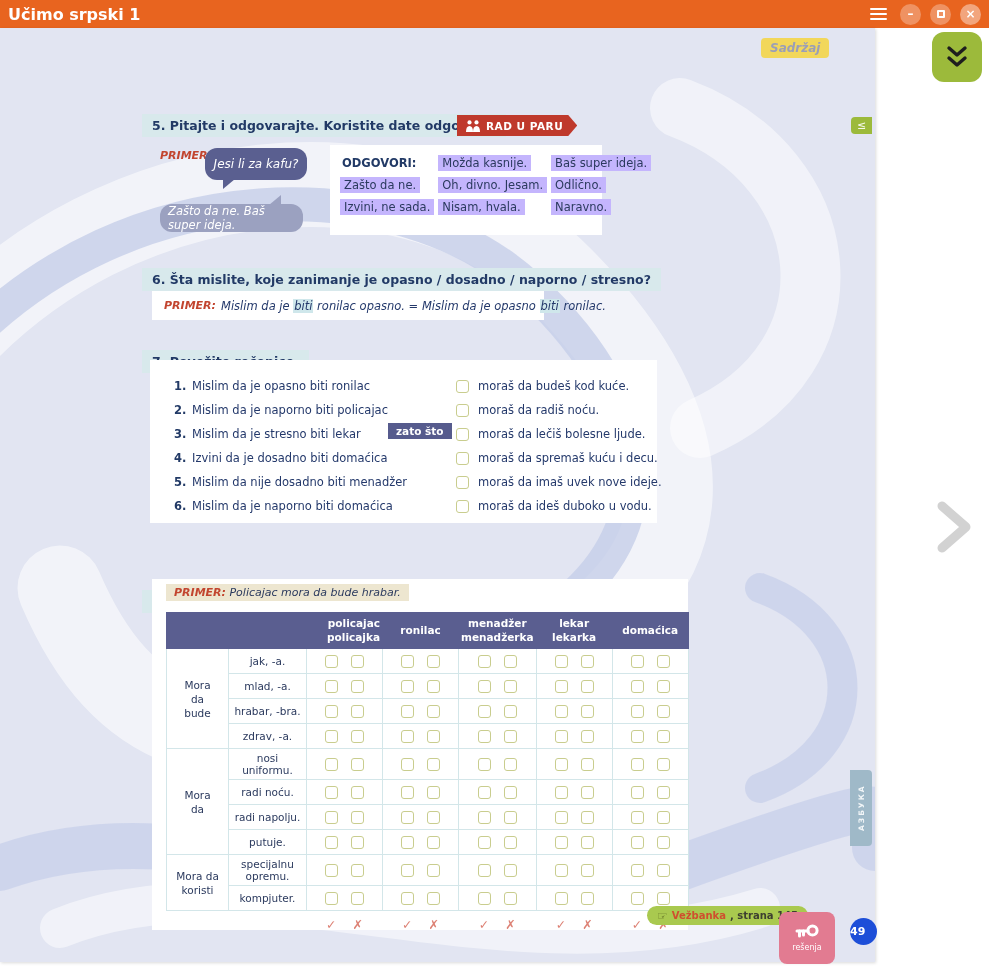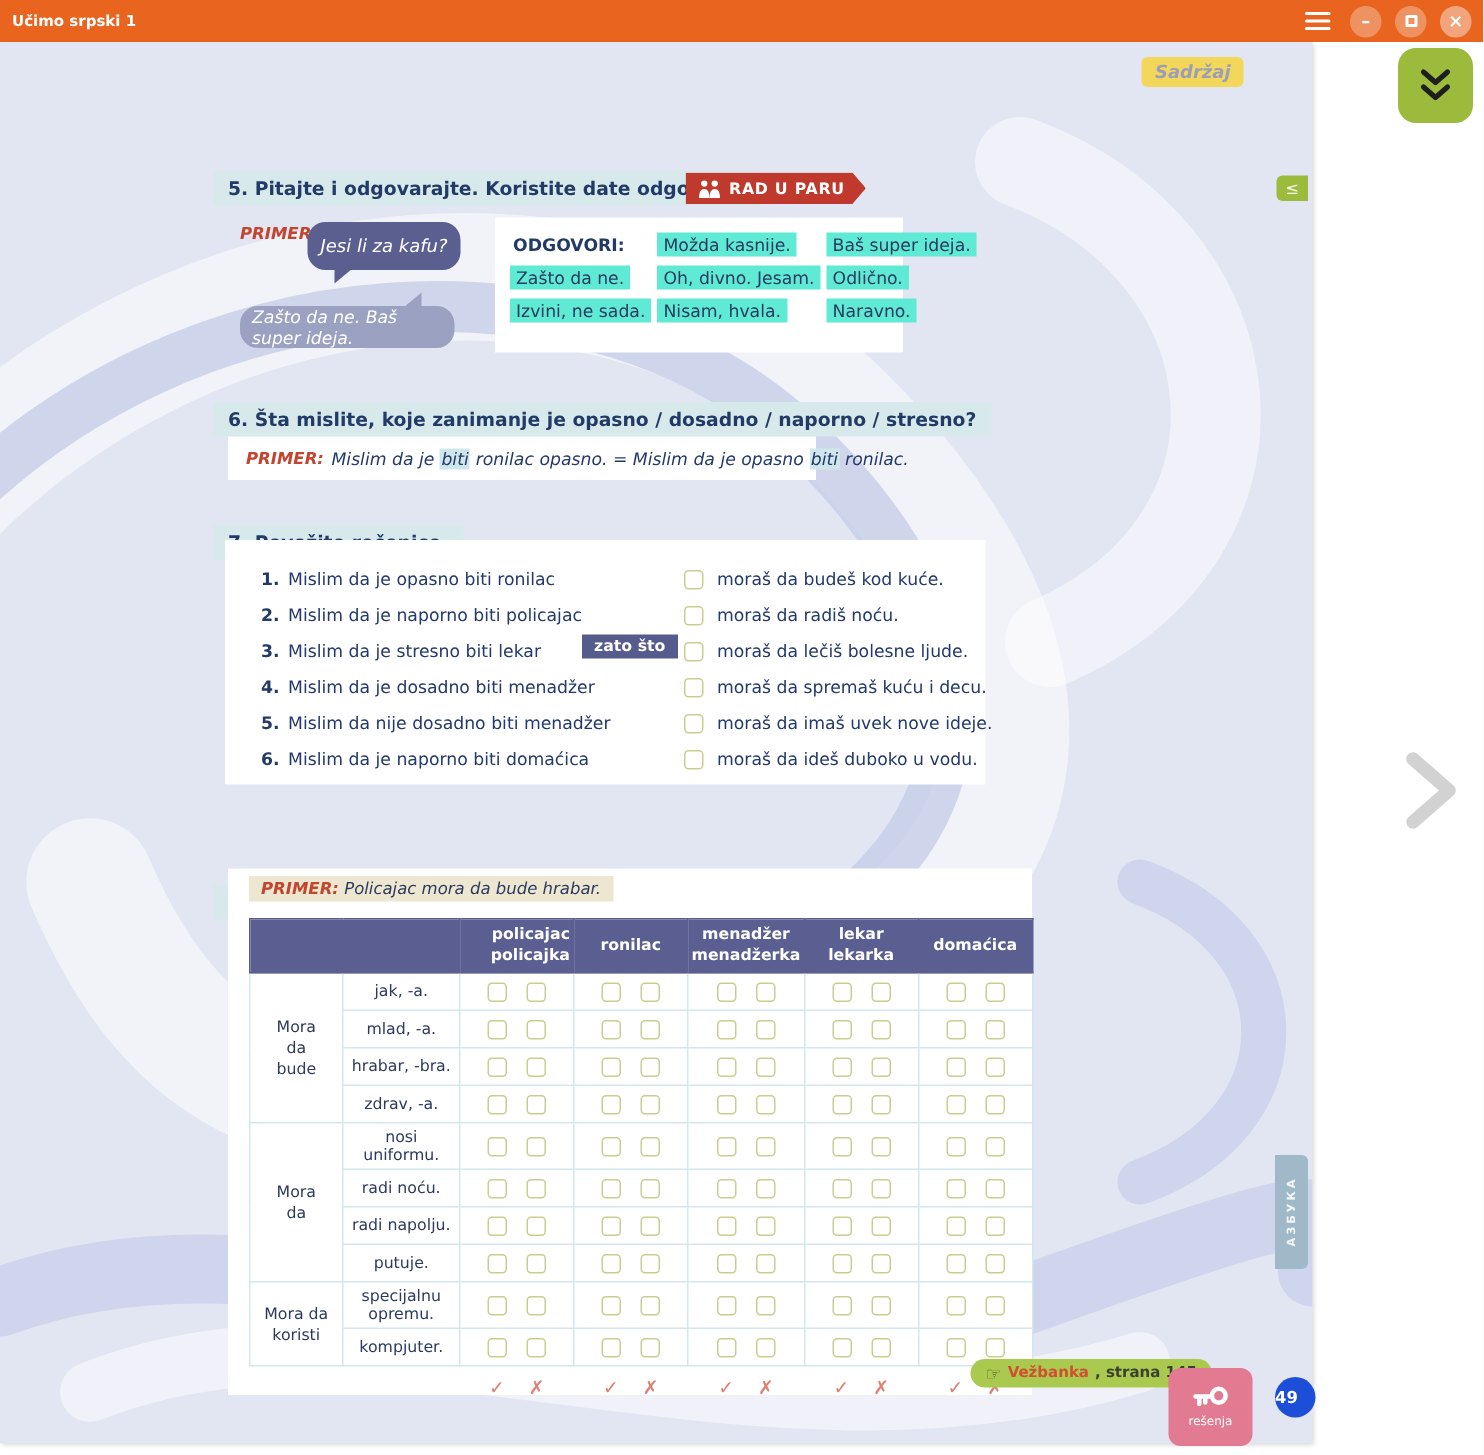--- a/index.html
+++ b/index.html
@@ -3,21 +3,21 @@
 <meta charset="utf-8">
 <style>
   html,body{margin:0;padding:0;background:#ffffff;}
   *{box-sizing:border-box;}
   .stage{position:relative;width:989px;height:970px;background:#ffffff;overflow:hidden;
          font-family:"DejaVu Sans","Liberation Sans",sans-serif;color:#24396b;}
 
   
   .titlebar{position:absolute;left:0;top:0;width:989px;height:28px;background:#e8641f;
             display:flex;align-items:center;padding:0 8px;}
-  .titlebar .title{color:#fff;font-size:10px;font-weight:bold;}
+  .titlebar .title{color:#fff;font-size:16px;font-weight:bold;}
   .win-controls{margin-left:auto;display:flex;align-items:center;gap:9px;}
   .hamburger{width:17px;height:12px;display:flex;flex-direction:column;justify-content:space-between;cursor:pointer;margin-right:4px;}
   .hamburger i{display:block;height:2.4px;background:#fff;border-radius:2px;}
   .win-circle{width:21px;height:21px;border-radius:50%;background:rgba(255,255,255,.30);
               color:#fff;display:flex;align-items:center;justify-content:center;
               font-size:12px;font-weight:bold;cursor:pointer;}
   .win-circle.close{background:rgba(255,255,255,.42);}
   .maxsquare{width:8px;height:8px;border:2px solid #fff;border-radius:1px;display:block;}
 
   
@@ -45,21 +45,21 @@
                  border-left:12px solid #5a5f90;border-bottom:10px solid transparent;}
   .bubble2{left:160px;top:176px;width:143px;height:28px;background:#9ba1c0;font-size:11.5px;}
   .bubble2:before{content:"";position:absolute;right:22px;top:-9px;width:0;height:0;
                  border-right:12px solid #9ba1c0;border-top:10px solid transparent;}
 
   .panel{position:absolute;background:#fff;}
   .answers{left:330px;top:117px;width:272px;height:90px;padding:10px 8px 8px 10px;
            display:flex;gap:4px;font-size:11.5px;}
   .ans-col{display:flex;flex-direction:column;gap:6px;align-items:flex-start;}
   .ans-title{font-weight:bold;color:#223a66;padding:1px 2px;}
-  .chip{background:#5eead4;padding:1px 4px;white-space:nowrap;color:#2b3a5e;}
+  .chip{background:#c4b5fd;padding:1px 4px;white-space:nowrap;color:#2b3a5e;}
 
   
   .primer6{left:152px;top:263px;width:392px;height:29px;display:flex;align-items:center;
            padding:0 12px;font-size:11.5px;font-style:italic;white-space:nowrap;}
   .primer6 .hl{background:#cfe7eb;padding:0 1px;}
 
   
   .ex7-panel{left:150px;top:332px;width:507px;height:163px;}
   .ex7-left{position:absolute;left:24px;top:14px;}
   .row7{height:24px;display:flex;align-items:center;font-size:11.5px;white-space:nowrap;}
@@ -211,21 +211,21 @@
           <div class="row7">
             <span class="num">2.</span>
             <span>Mislim da je naporno biti policajac</span>
           </div>
           <div class="row7">
             <span class="num">3.</span>
             <span>Mislim da je stresno biti lekar</span>
           </div>
           <div class="row7">
             <span class="num">4.</span>
-            <span>Mislim da je dosadno biti menadžer</span>
+            <span>Izvini da je dosadno biti domaćica</span>
           </div>
           <div class="row7">
             <span class="num">5.</span>
             <span>Mislim da nije dosadno biti menadžer</span>
           </div>
           <div class="row7">
             <span class="num">6.</span>
             <span>Mislim da je naporno biti domaćica</span>
           </div>
         </div>

